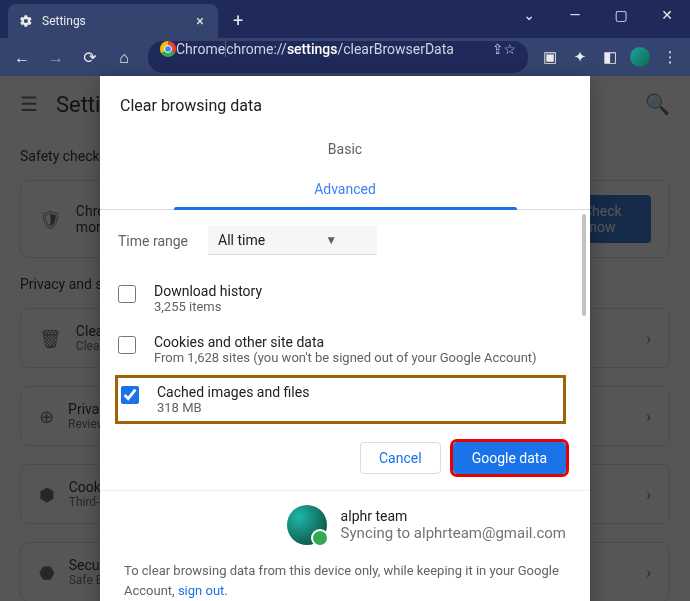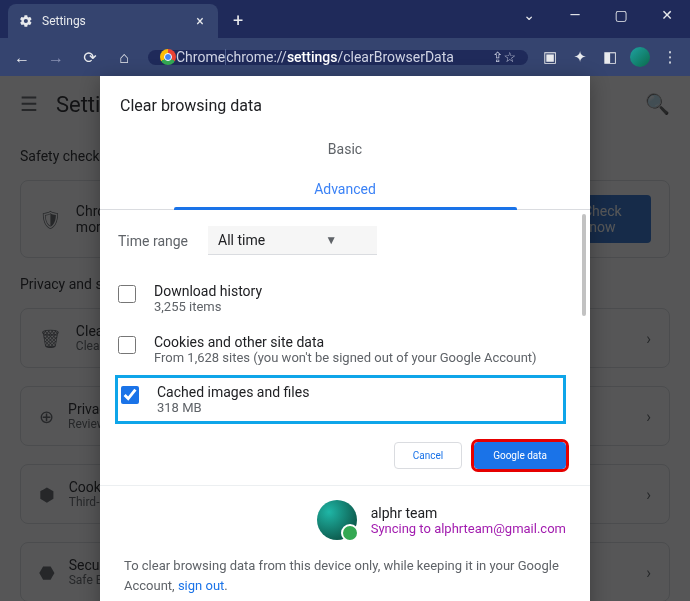--- a/index.html
+++ b/index.html
@@ -12,21 +12,21 @@
   .tab .title { flex: 1; }
   .tab .close { width: 16px; height:16px; display:flex; align-items:center; justify-content:center; font-size: 14px;}
   .newtab { width: 28px; height: 28px; color: #e8eaed; display:flex; align-items:center; justify-content:center; margin: 6px 0 0 6px; font-size:18px; border-radius:50%;}
   .win-controls { margin-left: auto; display: flex; }
   .win-btn { width: 46px; height: 30px; color: #e8eaed; display:flex; align-items:center; justify-content:center; font-size:14px;}
 
   
   .toolbar { height: 38px; background: #35446f; display:flex; align-items:center; padding: 0 6px; gap: 2px; }
   .tbtn { width: 32px; height: 32px; border-radius: 50%; color: #e8eaed; display:flex; align-items:center; justify-content:center; font-size: 16px;}
   .tbtn.dim { color: #8a93b5; }
-  .omnibox { flex: 1 1 auto; height: 15px; background: #1f2a5a; border-radius: 15px; display:flex; align-items:center; padding: 0 12px; color:#d0d4e4; font-size:14px; margin: 0 6px; }
+  .omnibox { flex: 1 1 auto; height: 32px; background: #1f2a5a; border-radius: 15px; display:flex; align-items:flex-start; padding: 0 12px; color:#d0d4e4; font-size:14px; margin: 0 6px; }
   .omnibox .chrome-logo { width:16px; height:16px; border-radius:50%; background: conic-gradient(#ea4335 0 120deg,#34a853 120deg 240deg,#fbbc05 240deg 360deg); display:flex; align-items:center; justify-content:center; position:relative;}
   .omnibox .chrome-logo::after{content:''; width:6px; height:6px; border-radius:50%; background:#4285f4; border:1px solid #fff;}
   .omnibox .sep { width:1px; height:16px; background:#50608f;}
   .omnibox .url b { color:#fff; font-weight:500;}
   .omnibox .spacer{flex:1;}
   .omni-icon{font-size:14px; color:#c3c8dc;}
   .ext-icon { width:28px; height:28px; color:#e8eaed; display:flex; align-items:center; justify-content:center; font-size:15px;}
   .avatar-ext { width:20px;height:20px;border-radius:50%;background:linear-gradient(135deg,#1fa2a2,#0a6a4a);}
 
   
@@ -60,34 +60,34 @@
 
   .row-range{display:flex;align-items:center;gap:20px;margin-bottom:18px;}
   .row-range label{font-size:14px;color:#5f6368;}
   .select{border:none;border-bottom:1px solid #dadce0;background:#f6f6f6;padding:6px 40px 6px 10px;font-size:14px;color:#202124;position:relative;display:flex;align-items:center;gap:60px;}
   .select .caret{color:#5f6368;font-size:12px;}
 
   .opt{display:flex;gap:18px;padding:10px 0;align-items:flex-start;}
   .opt input[type=checkbox]{width:18px;height:18px;margin-top:2px;accent-color:#1a73e8;}
   .opt .t1{font-size:14px;color:#202124;}
   .opt .t2{font-size:13px;color:#5f6368;}
-  .opt.hl{border:3px solid #0ea5e9; padding:6px 6px 6px 0; margin-left:-3px;}
+  .opt.hl{border:3px solid #a16207; padding:6px 6px 6px 0; margin-left:-3px;}
   .opt.hl input{margin-left:3px;}
 
   .actions{display:flex;gap:12px;justify-content:flex-end;padding:18px 24px 14px 0;}
-  .btn{border-radius:4px;font-size:10px;padding:7px 18px;cursor:pointer;}
+  .btn{border-radius:4px;font-size:14px;padding:7px 18px;cursor:pointer;}
   .btn.cancel{background:#fff;border:1px solid #dadce0;color:#1a73e8;}
   .btn.primary{background:#1a73e8;border:1px solid #1a73e8;color:#fff;}
   .btn.primary.hl{outline:3px solid #e60000;}
   .divider{height:1px;background:#eceff1;margin:2px 0 14px;}
   .account{display:flex;gap:14px;padding:0 24px;align-items:center;justify-content:flex-end;}
   .account .av{width:40px;height:40px;border-radius:50%;background:radial-gradient(circle at 30% 30%,#1fb6a6,#073d30);position:relative;}
   .account .av::after{content:'';position:absolute;right:-2px;bottom:-2px;width:14px;height:14px;border-radius:50%;background:#34a853;border:2px solid #fff;}
   .account .a1{font-size:14px;color:#202124;}
-  .account .a2{font-size:13px;color:#a21caf;}
+  .account .a2{font-size:15px;color:#737373;}
   .footer-note{font-size:13px;color:#5f6368;padding:16px 24px 0;line-height:1.5;}
   .footer-note a{color:#1a73e8;text-decoration:none;}
 </style>
 </head>
 <body>
 
 <div class="titlebar">
   <div class="tab">
     <span class="favicon">
       <svg width="14" height="14" viewBox="0 0 24 24" fill="#e8eaed">

